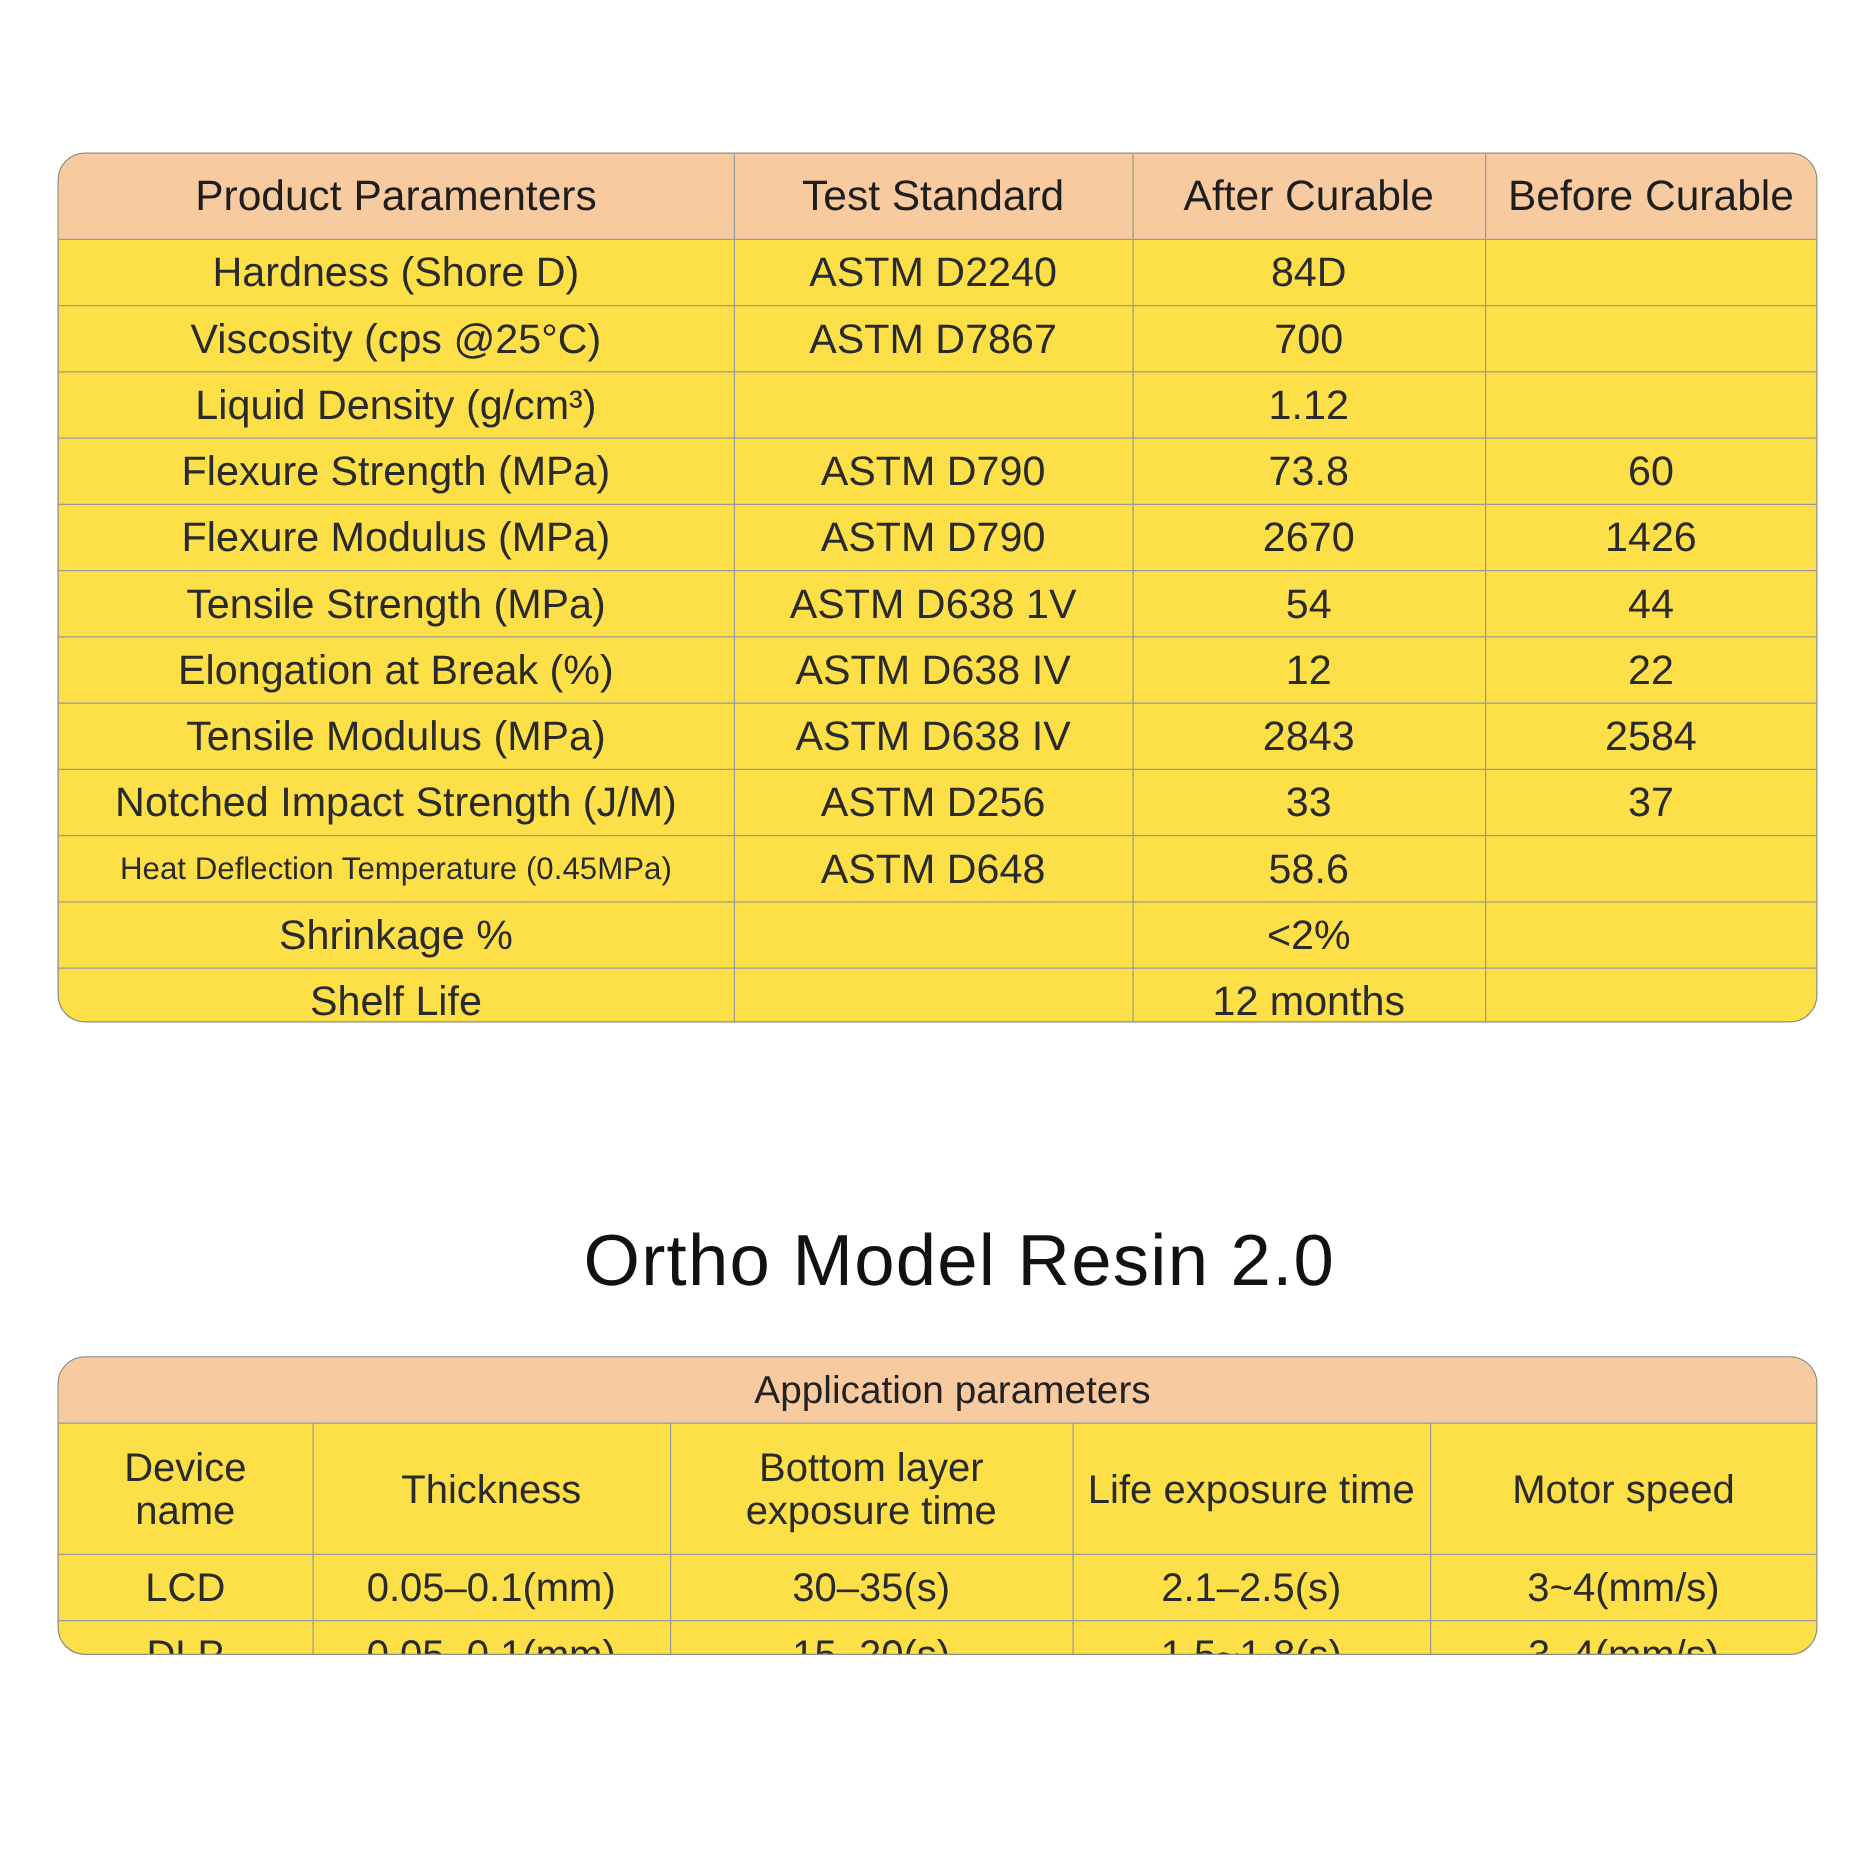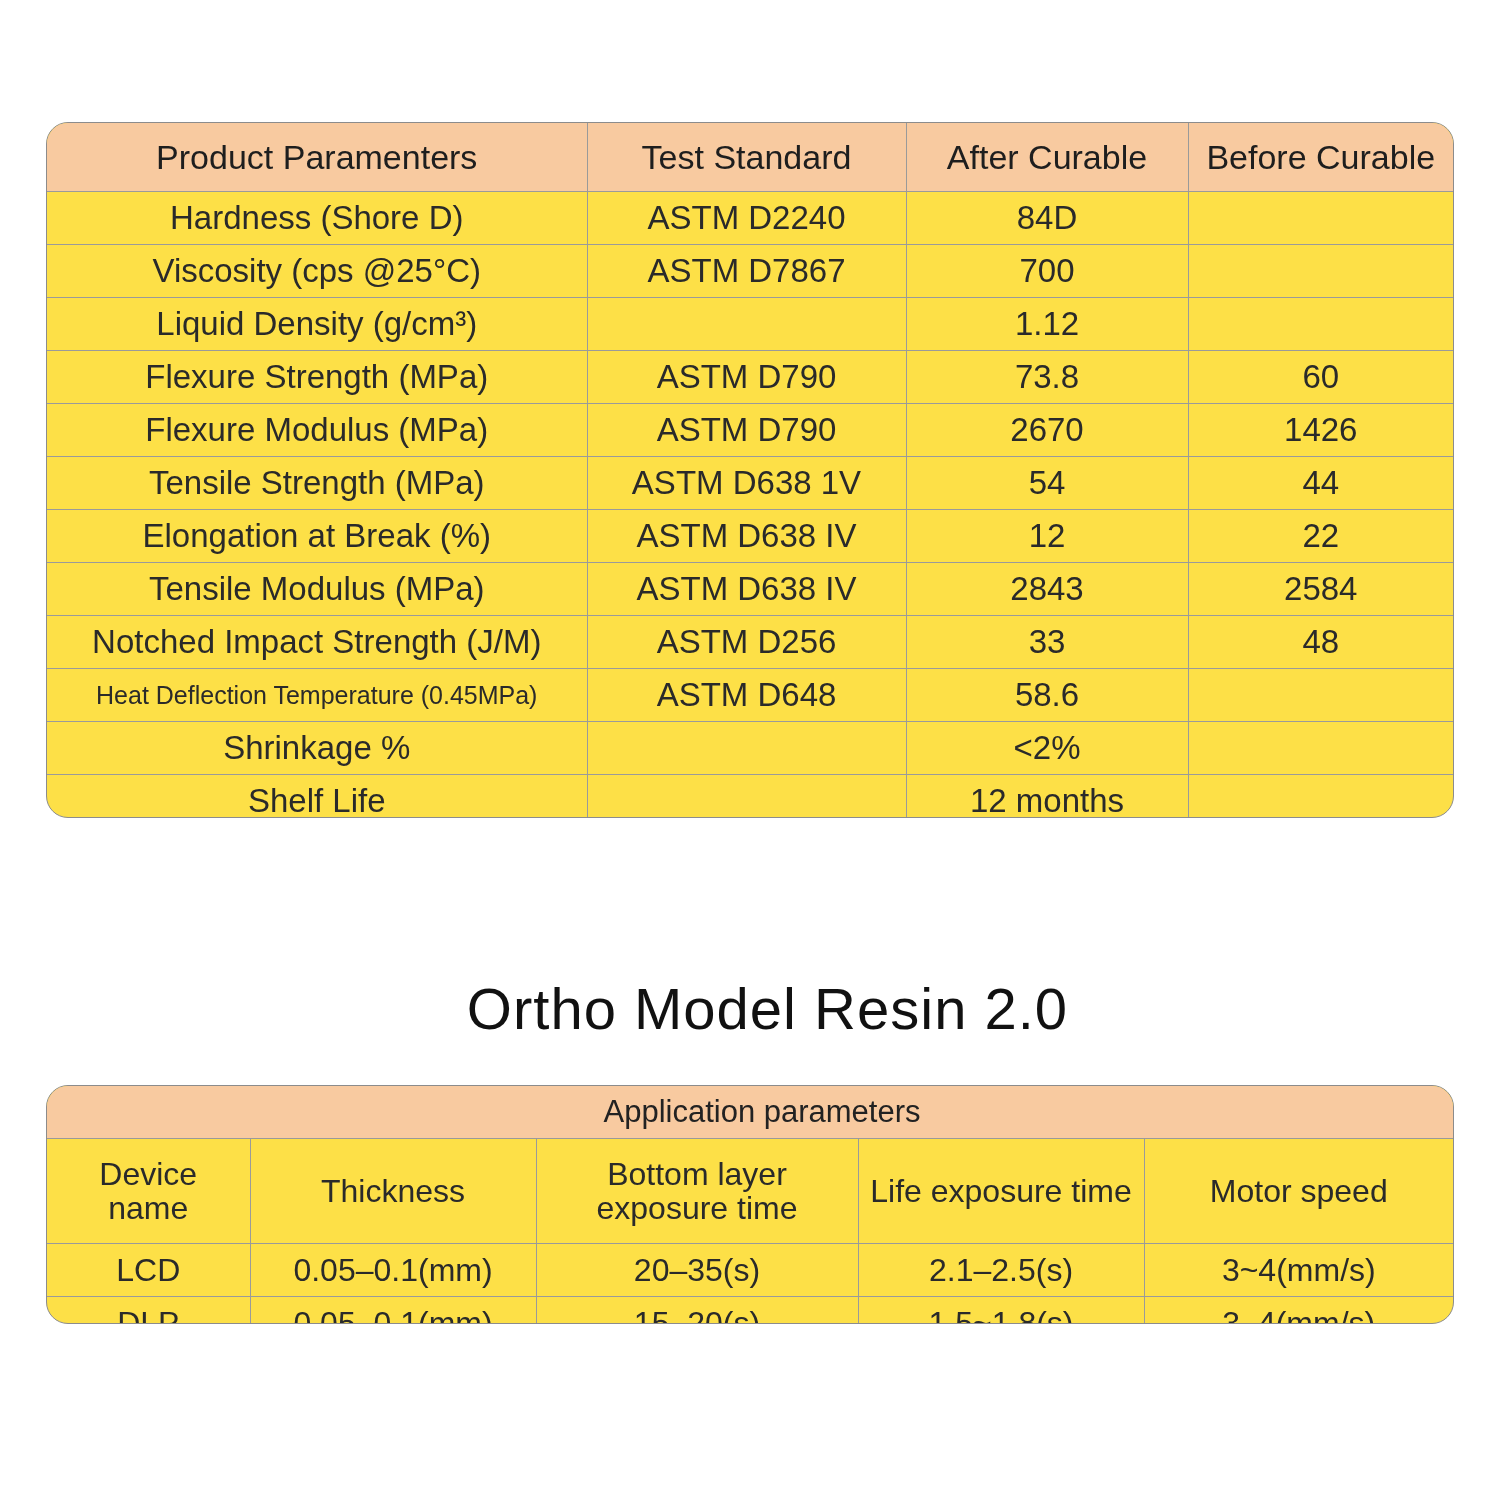--- a/index.html
+++ b/index.html
@@ -86,21 +86,21 @@
     <tr>
           <td>Tensile Modulus (MPa)</td>
           <td>ASTM D638 IV</td>
           <td>2843</td>
           <td>2584</td>
         </tr>
     <tr>
           <td>Notched Impact Strength (J/M)</td>
           <td>ASTM D256</td>
           <td>33</td>
-          <td>48</td>
+          <td>37</td>
         </tr>
     <tr>
           <td class="small">Heat Deflection Temperature (0.45MPa)</td>
           <td>ASTM D648</td>
           <td>58.6</td>
           <td></td>
         </tr>
     <tr>
           <td>Shrinkage %</td>
           <td></td>
@@ -135,21 +135,21 @@
     <tr class="sub">
       <td style="padding:0 30px;">Device name</td>
       <td>Thickness</td>
       <td style="padding:12px 50px;">Bottom layer exposure time</td>
       <td>Life exposure time</td>
       <td>Motor speed</td>
     </tr>
     <tr class="row">
       <td>LCD</td>
       <td>0.05–0.1(mm)</td>
-      <td>20–35(s)</td>
+      <td>30–35(s)</td>
       <td>2.1–2.5(s)</td>
       <td>3~4(mm/s)</td>
     </tr>
     <tr class="row">
       <td>DLP</td>
       <td>0.05–0.1(mm)</td>
       <td>15–20(s)</td>
       <td>1.5~1.8(s)</td>
       <td>3–4(mm/s)</td>
     </tr>

